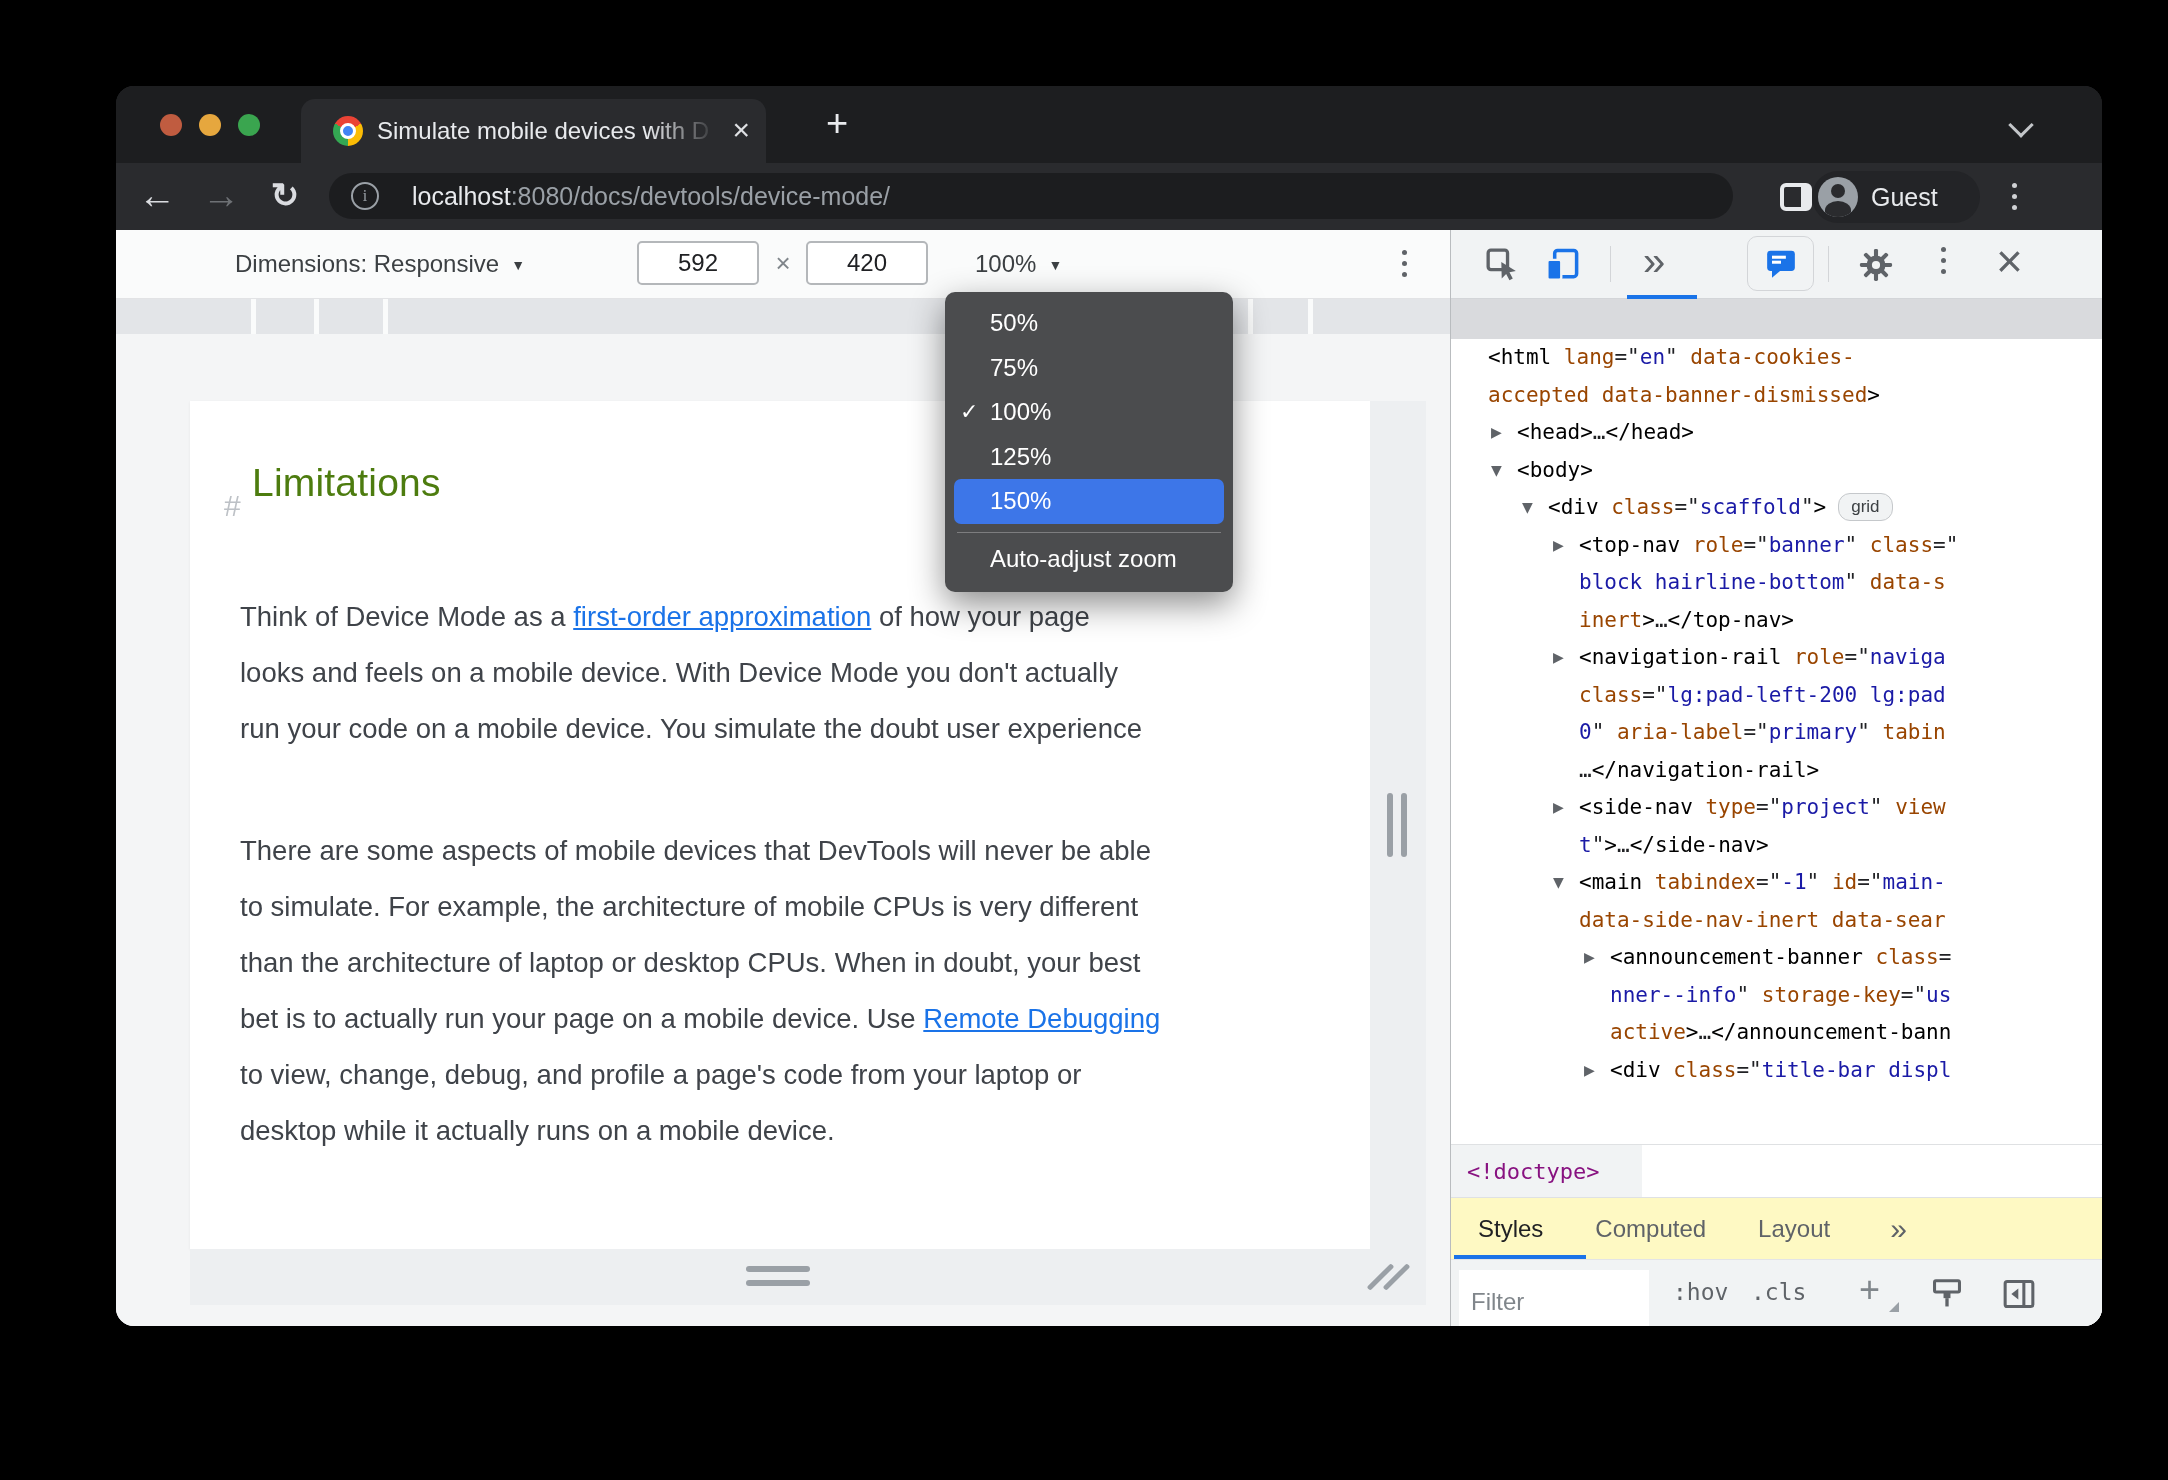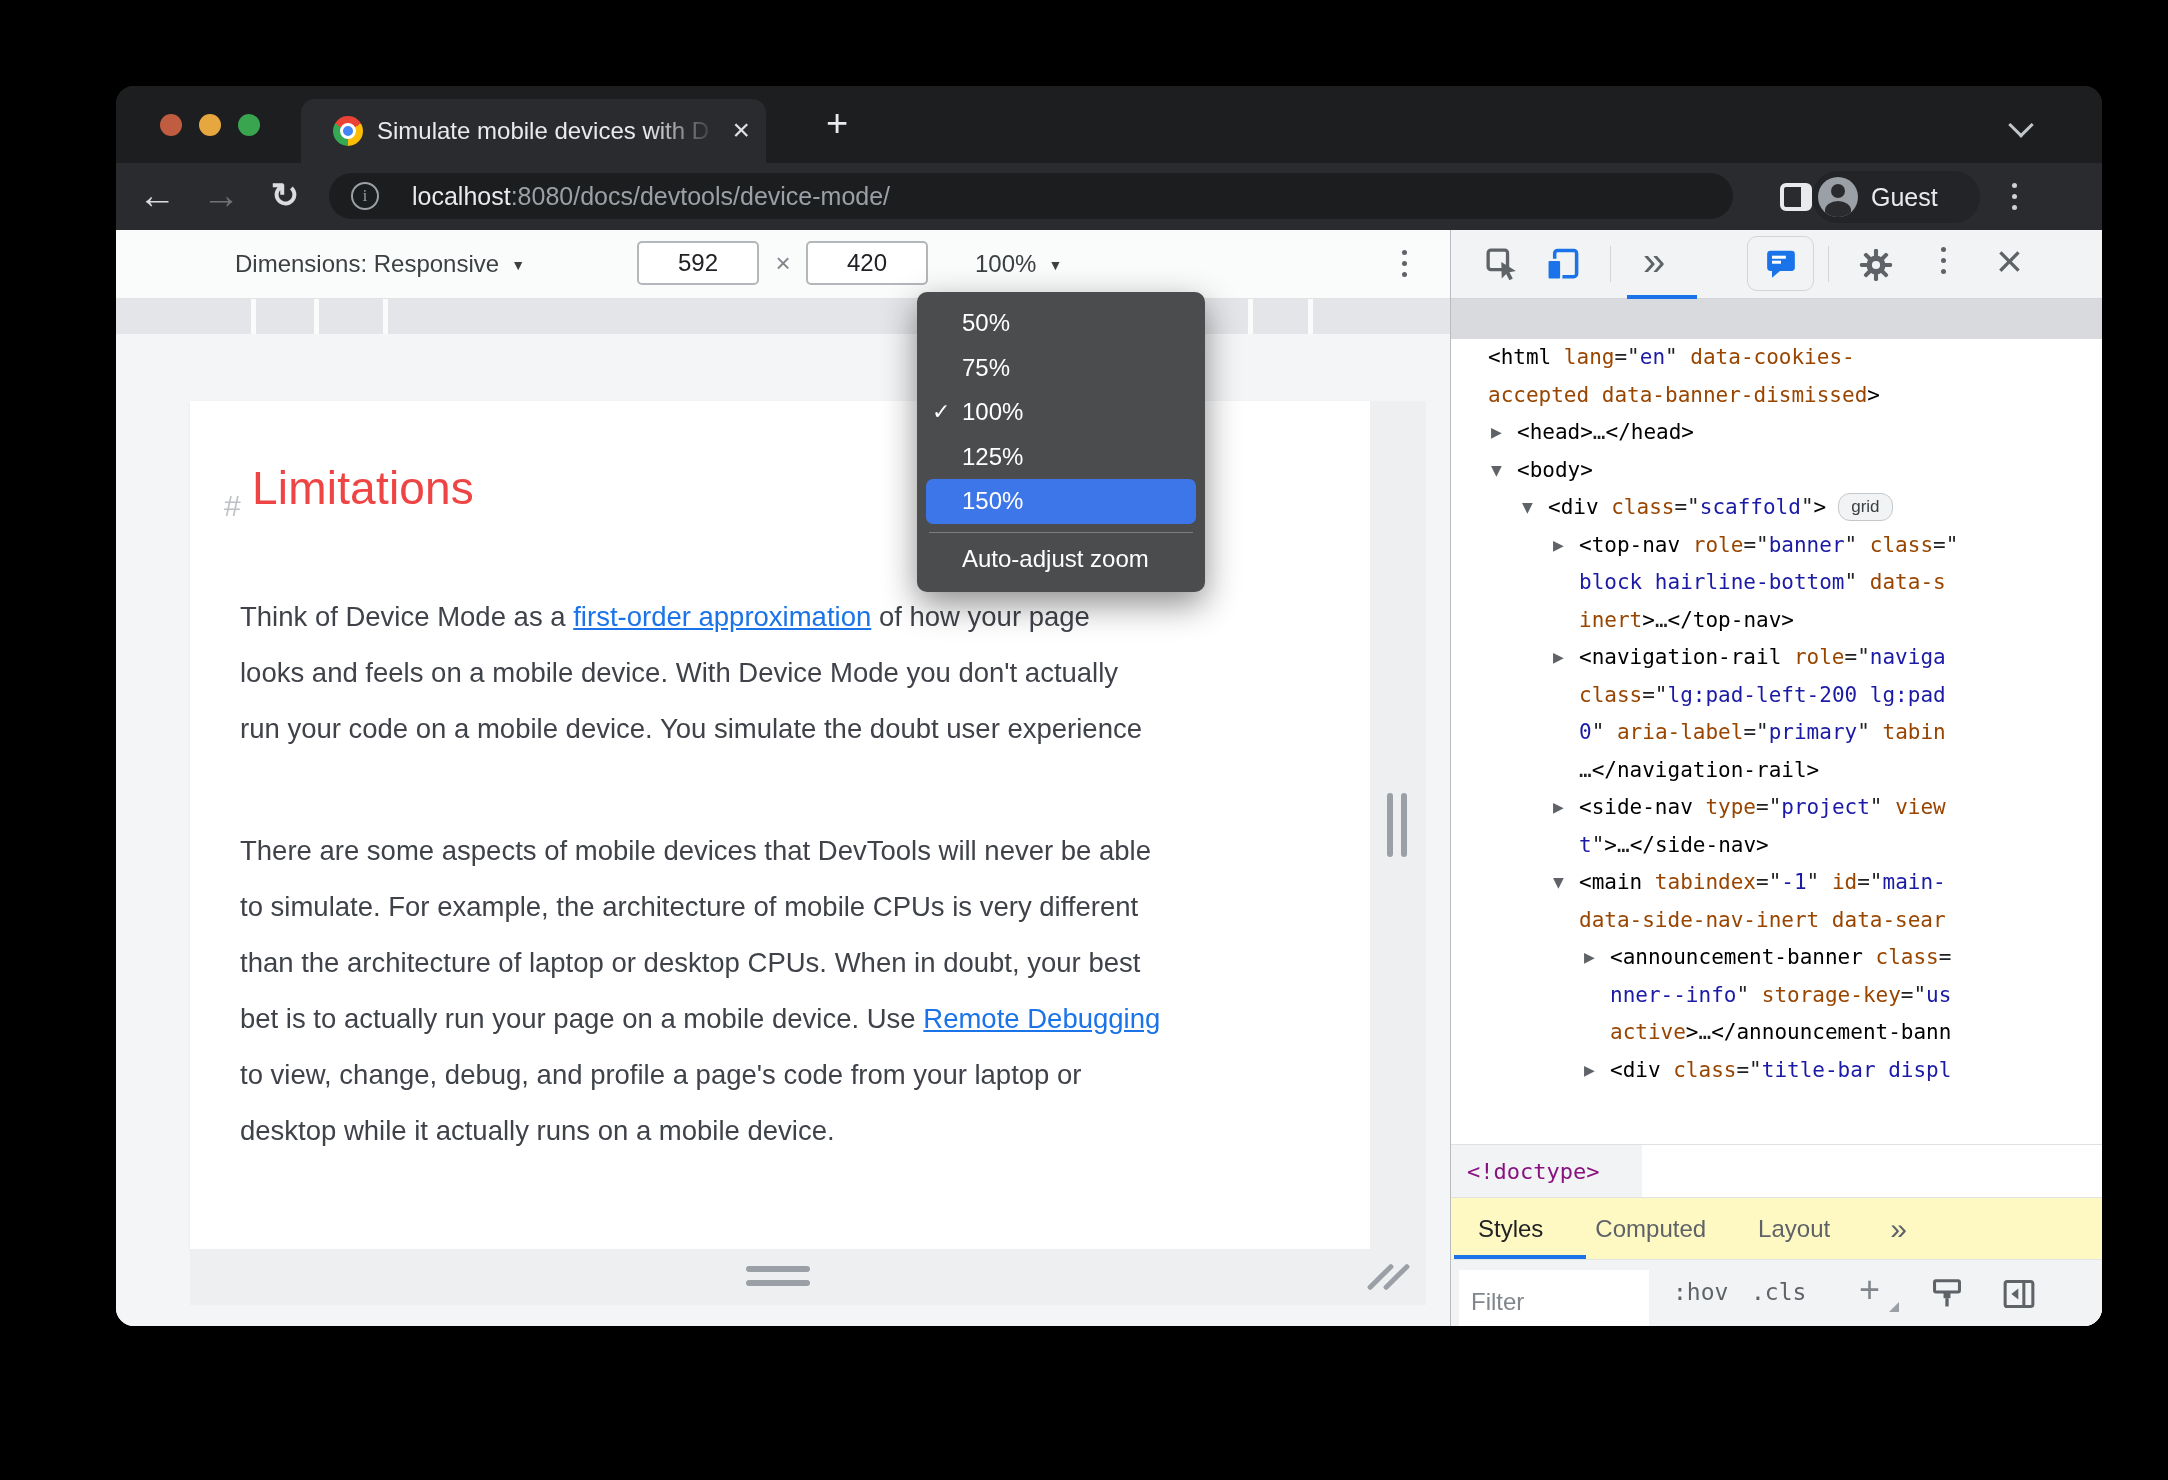--- a/index.html
+++ b/index.html
@@ -54,38 +54,38 @@
   .zoom-btn{position:absolute;left:859px;top:0;height:67px;line-height:67px;}
   .db-kebab{position:absolute;left:1286px;top:20px;}
   .db-kebab i{background:#5f6368;}
 
   .mediabar{position:relative;height:35px;background:#e3e5e8;}
   .mb-gap{position:absolute;top:0;width:5px;height:35px;background:#fafbfb;}
 
   .canvas{position:relative;height:993px;background:#f4f5f6;}
   .pagecard{position:absolute;left:74px;top:67px;width:1180px;height:848px;background:#fff;box-shadow:0 1px 3px rgba(0,0,0,.06);}
   .h-hash{position:absolute;left:34px;top:88px;font-size:30px;color:#bdc1c6;}
-  .h-text{position:absolute;left:62px;top:60px;font-size:46px;font-weight:500;color:#ef4444;letter-spacing:.2px;}
+  .h-text{position:absolute;left:62px;top:60px;font-size:39px;font-weight:500;color:#4d7c0f;letter-spacing:.2px;}
   .article{position:absolute;left:50px;top:188px;}
   .para{margin-bottom:66px;}
   .pline{white-space:pre;height:56px;line-height:56px;font-size:27.5px;color:#3f4349;}
   .plink{color:#1a73e8;text-decoration:underline;cursor:pointer;}
 
   .strip-right{position:absolute;left:1254px;top:67px;width:56px;height:848px;background:#edeff1;}
   .vhandle{position:absolute;left:17px;top:392px;display:flex;gap:8px;}
   .vhandle i{width:6px;height:64px;border-radius:3px;background:#9aa0a6;}
   .strip-bottom{position:absolute;left:74px;top:915px;width:1236px;height:56px;background:#edeff1;}
   .hhandle{position:absolute;left:556px;top:17px;}
   .hhandle i{display:block;width:64px;height:6px;border-radius:3px;background:#9aa0a6;margin-bottom:8px;}
   .chandle{position:absolute;right:14px;top:6px;width:44px;height:44px;}
   .chandle i{position:absolute;top:5px;width:5px;height:34px;border-radius:2px;background:#9aa0a6;transform:rotate(45deg);}
   .chandle i:first-child{left:10px;} .chandle i:last-child{left:26px;}
 
   
-  .zoommenu{position:absolute;left:801px;top:206px;width:288px;height:300px;background:#4b4c4e;border-radius:10px;box-shadow:0 12px 34px rgba(0,0,0,.45);z-index:60;padding-top:9px;box-sizing:border-box;}
+  .zoommenu{position:absolute;left:829px;top:206px;width:288px;height:300px;background:#4b4c4e;border-radius:10px;box-shadow:0 12px 34px rgba(0,0,0,.45);z-index:60;padding-top:9px;box-sizing:border-box;}
   .zitem{position:relative;height:44.5px;line-height:44.5px;color:#fff;font-size:24px;padding-left:45px;}
   .zcheck{position:absolute;left:15px;font-size:22px;}
   .zhl{margin:0 9px;padding-left:36px;border-radius:7px;background:#3d76e8;}
   .zhl .zcheck{left:6px;}
   .zsep{border-top:1px solid rgba(255,255,255,.28);margin:8px 12px 0 12px;}
   .zfooter{height:48px;line-height:52px;color:#fff;font-size:24px;padding-left:45px;}
 
   
   .devtools{position:relative;width:652px;flex:0 0 auto;background:#fff;border-left:1px solid #b9bcbf;box-sizing:border-box;display:flex;flex-direction:column;}
   .dt-toolbar{position:relative;height:68px;background:#f1f3f4;border-bottom:1px solid #d3d5d8;flex:0 0 auto;}

